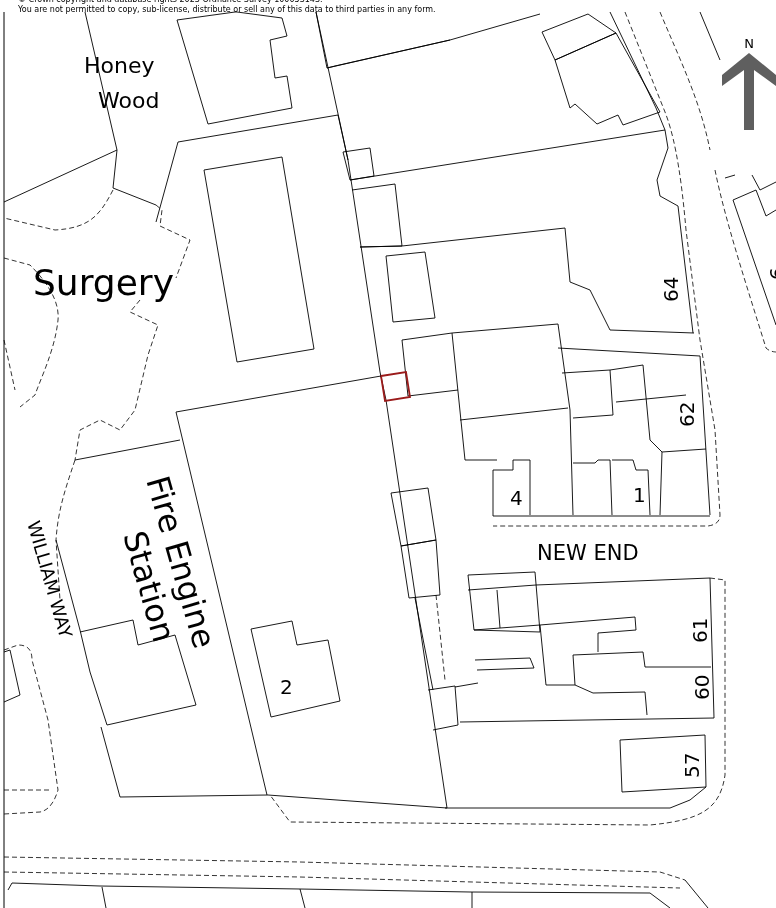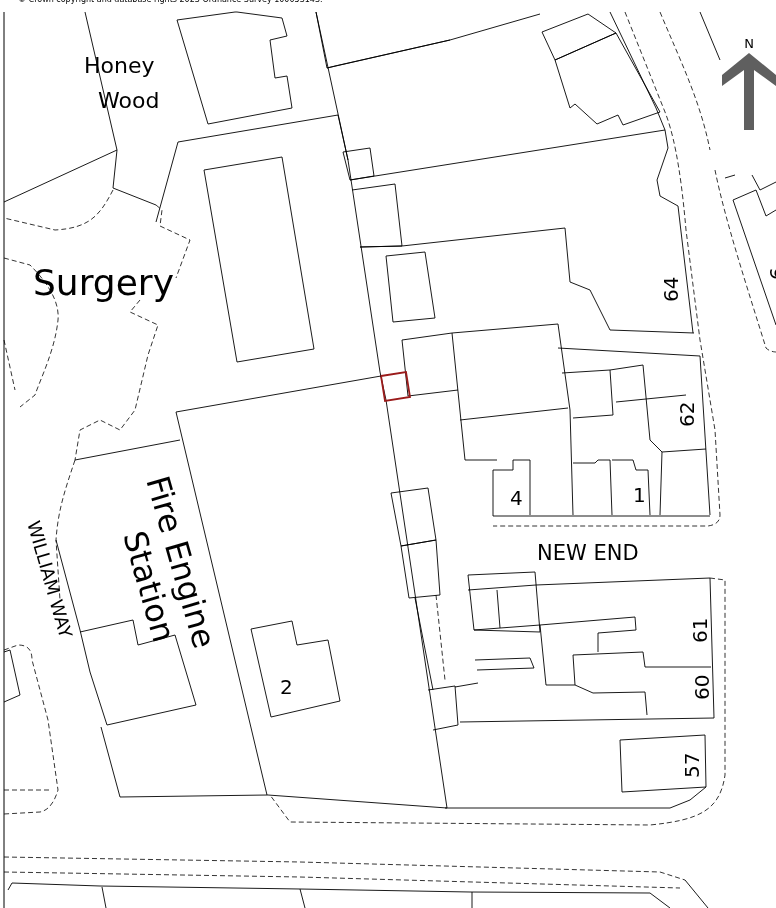--- a/index.html
+++ b/index.html
@@ -10,20 +10,21 @@
     .dash { fill: none; stroke: #000; stroke-width: 0.8; stroke-dasharray: 5 3; }
     .lbl { font-family: "DejaVu Sans", sans-serif; fill: #000; }
     .site { fill: none; stroke: #9b1b1b; stroke-width: 1.8; }
     .arrow { fill: #5f5f5f; }
   </style>
 </head>
 <body>
 
 <div class="copyright">
   <div>© Crown copyright and database rights 2023 Ordnance Survey 100053143.</div>
+  <div>You are not permitted to copy, sub-license, distribute or sell any of this data to third parties in any form.</div>
 </div>
 
 <svg id="map" viewBox="0 0 776 908" xmlns="http://www.w3.org/2000/svg">
 
   <line x1="4" y1="12" x2="4" y2="908" stroke="#000" stroke-width="1"></line>
 
   <g>
     <polyline class="ln" points="85,12 117,150 113,188"></polyline>
     <polyline class="ln" points="4,202 117,150"></polyline>
     <polygon class="ln" points="177,20 235,12 237,12 282,18 287,36 270,40 275,78 287,76 292,108 208,124"></polygon>

